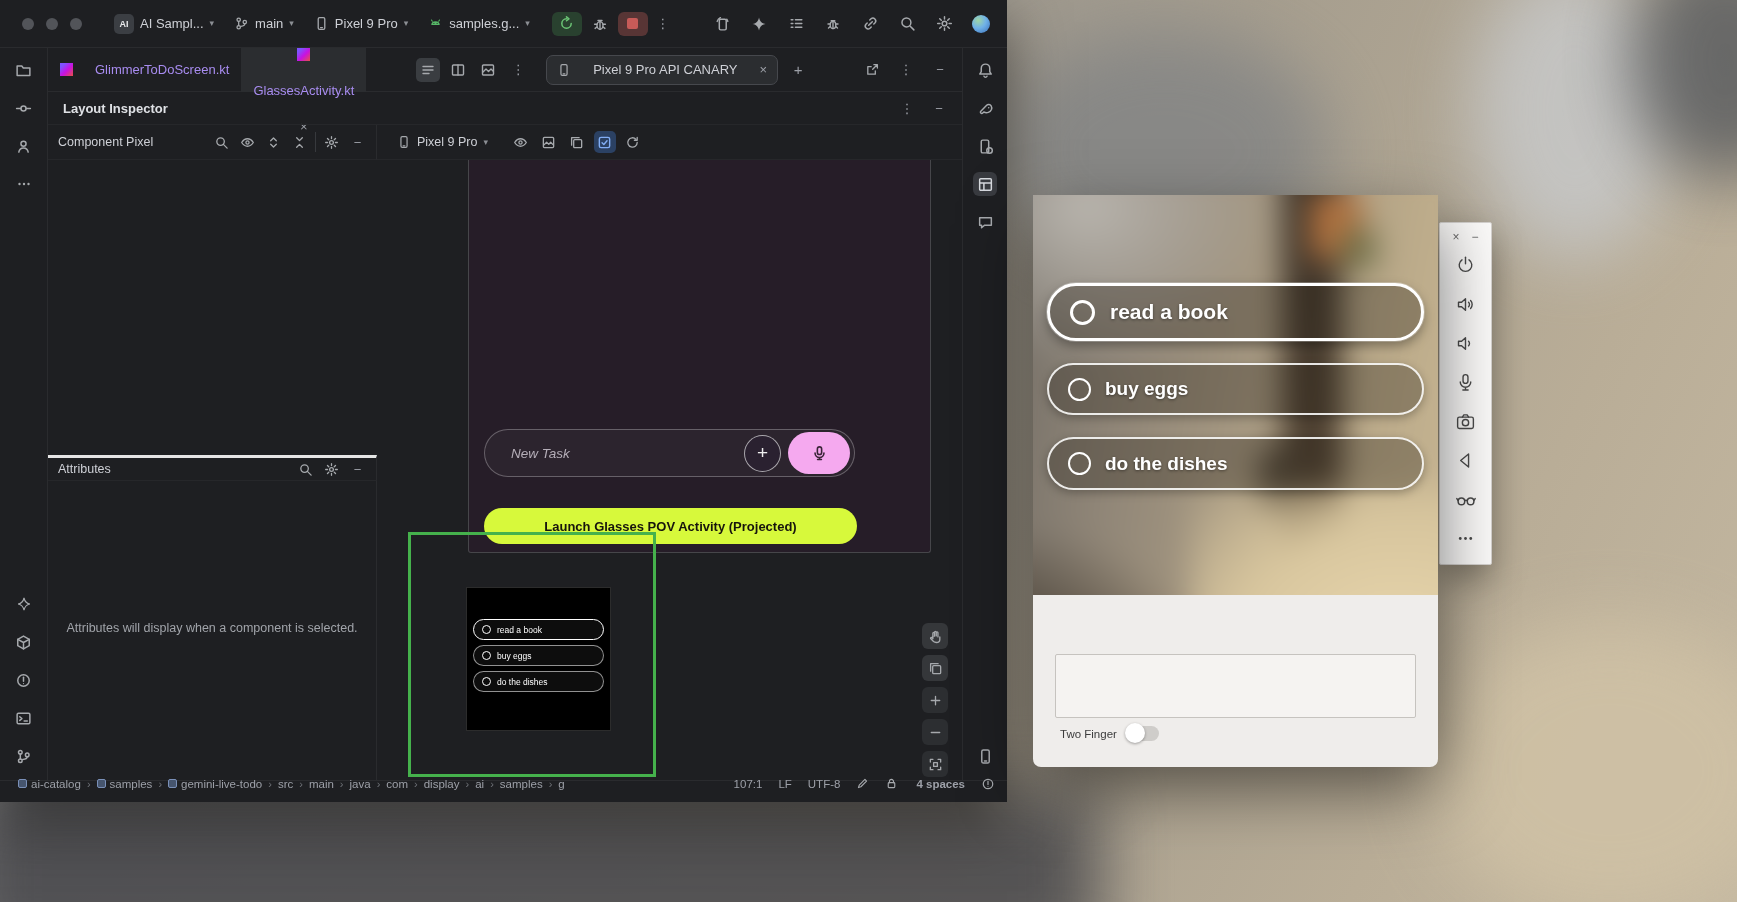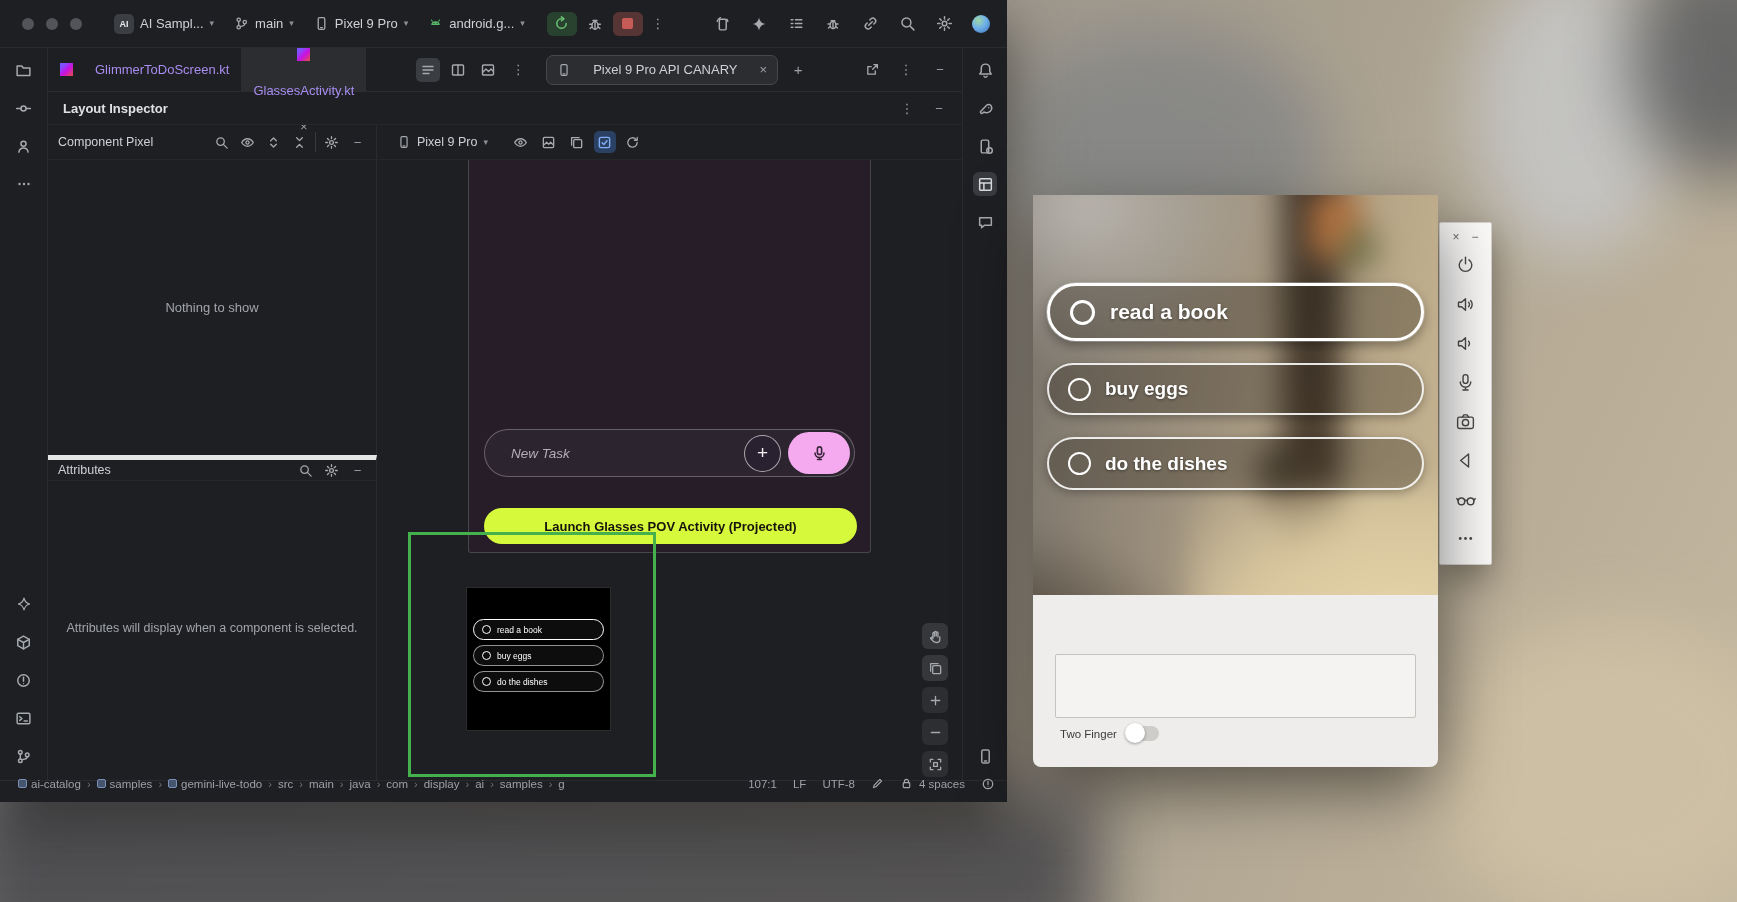--- a/index.html
+++ b/index.html
@@ -83,28 +83,28 @@
   #dev-chip { display:flex; align-items:center; gap:6px; font-size:12.5px; color:#ced0d6; padding:3px 6px; border-radius:5px; }
   #render-toolbar .tools { display:flex; align-items:center; gap:6px; margin-left:8px; }
   #render-toolbar .ibtn { width:22px; height:22px; }
   #live-btn { background:#2b4163; }
 
   
   #tree-area { position:absolute; left:48px; top:160px; width:329px; height:295px; border-right:1px solid #2a2b2e;
     display:flex; align-items:center; justify-content:center; }
   .empty-text { font-size:13px; color:#a1a4aa; }
   #attrs-header { position:absolute; left:48px; top:455px; width:329px; height:26px; display:flex; align-items:center;
-    padding:0 8px 0 10px; border-right:1px solid #2a2b2e; border-top:5px solid #e5e5e5; border-bottom:1px solid #26272a; }
+    padding:0 8px 0 10px; border-right:1px solid #2a2b2e; border-top:3px solid #e5e5e5; border-bottom:1px solid #26272a; }
   #attrs-area { position:absolute; left:48px; top:481px; width:329px; height:299px; border-right:1px solid #2a2b2e;
     display:flex; align-items:flex-start; justify-content:center; }
   #attrs-area .empty-text { margin-top:140px; font-size:12.5px; }
 
   
   #canvas { position:absolute; left:377px; top:160px; width:585px; height:620px; overflow:hidden; }
-  #phone { position:absolute; left:91px; top:0; width:403px; height:393px; background:#261d28;
+  #phone { position:absolute; left:91px; top:0; width:463px; height:393px; background:#261d28;
     border:1px solid #46464a; border-top:none; border-radius:0 0 3px 3px;padding-left:20px; }
   #task-row { position:absolute; left:15px; top:269px; width:371px; height:48px; border:1px solid rgba(255,255,255,.28);
     border-radius:24px; background:rgba(255,255,255,.03); display:flex; align-items:center; padding:0 4px 0 26px; }
   #task-input { flex:1; background:transparent; border:none; outline:none; font-style:italic; font-size:13.5px; color:#b5aeb8;
     font-family:"Liberation Sans", sans-serif; }
   #task-input::placeholder { color:#b5aeb8; opacity:1; }
   #task-add { width:37px; height:37px; border-radius:50%; border:1.5px solid rgba(255,255,255,.6); background:#2a2130;
     display:flex; align-items:center; justify-content:center; color:#eee; font-size:19px; margin-right:7px; }
   #task-mic { width:62px; height:42px; border-radius:21px; background:#f5a9ef; display:flex; align-items:center; justify-content:center; }
   #launch-btn { position:absolute; left:15px; top:348px; width:373px; height:36px; border-radius:18px; background:#d7f93b;
@@ -122,21 +122,21 @@
   #float-tools .ibtn { width:26px; height:26px; background:#35373a; border-radius:6px; }
   #float-tools .ibtn.plain { background:#2c2e31; }
 
   
   #statusbar { position:absolute; left:0; top:780px; width:1007px; height:22px; border-top:1px solid #2a2b2e;
     display:flex; align-items:center; font-size:11.5px; color:#9da0a8; padding:0 12px 16px 18px; }
   .crumb { display:flex; align-items:center; gap:4px; }
   .csep { color:#6f7278; margin:0 6px; font-size:11px; }
   .modic { width:9px; height:9px; border-radius:2px; background:#46556e; border:1px solid #7a90b8; display:inline-block; }
   #status-right { margin-left:auto; display:flex; align-items:center; gap:16px; }
-  #status-right .with-ic { display:flex; align-items:center; gap:6px; }
+  #status-right .with-ic { display:flex; align-items:center; gap:18px;font-weight:bold; }
 
   
   #emu { position:absolute; left:1033px; top:195px; width:405px; height:563px; border-radius:8px; background:#efedeb;
     box-shadow:0 28px 70px rgba(0,0,0,.55); z-index:20; }
   #emu-title { height:27px; border-radius:8px 8px 0 0; background:linear-gradient(#f8f6f4,#edeae7);
     border-bottom:1px solid #d8d5d1; display:flex; align-items:center; justify-content:center;
     font-size:12px; font-weight:bold; color:#3a3a3a; }
   #emu-screen { position:relative; height:400px; overflow:hidden; background:#8a7f6e; }
   #scene { position:absolute; inset:-30px; filter:blur(15px); }
   #scene .layer { position:absolute; }
@@ -225,21 +225,21 @@
         <span class="chev">▾</span>
       </div>
 
       <div class="tb-widget">
         <svg width="15" height="15" viewBox="0 0 16 16">
             <path d="M3.5 9.5a4.5 4 0 0 1 9 0z" fill="#57b868"></path>
             <path d="M4.6 5.6L3.7 4.2M11.4 5.6l.9-1.4" stroke="#57b868" stroke-width="1.1" stroke-linecap="round"></path>
             <circle cx="6.3" cy="8" r=".6" fill="#1e1f22"></circle>
             <circle cx="9.7" cy="8" r=".6" fill="#1e1f22"></circle>
           </svg>
-        <span>android.g...</span>
+        <span>samples.g...</span>
         <span class="chev">▾</span>
       </div>
 
       <div class="ibtn" id="run-btn">
         <svg width="15" height="15" viewBox="0 0 16 16" style="stroke:#6cc576;fill:none;stroke-width:1.6;stroke-linecap:round;stroke-linejoin:round;">
             <path d="M13 8A5 5 0 1 1 8 3"></path>
             <path d="M8 .9l2.6 2.1L8 5.1"></path>
           </svg>
       </div>
       <div class="ibtn" id="debug-btn">
@@ -549,23 +549,20 @@
         </div>
         <div class="ibtn">
           <svg class="ic" width="15" height="15" viewBox="0 0 16 16">
               <path d="M13 8a5 5 0 1 1-1.4-3.5"></path>
               <path d="M13 2.6v3h-3"></path>
             </svg>
         </div>
       </div>
     </div>
 
-    <div id="tree-area">
-      <span class="empty-text">Nothing to show</span>
-    </div>
 
     <div id="attrs-header">
       <span class="lbl">Attributes</span>
       <div class="mini-icons">
         <div class="ibtn">
           <svg class="ic" width="15" height="15" viewBox="0 0 16 16">
               <circle cx="7" cy="7" r="4"></circle>
               <path d="M10 10l4 4"></path>
             </svg>
         </div>

